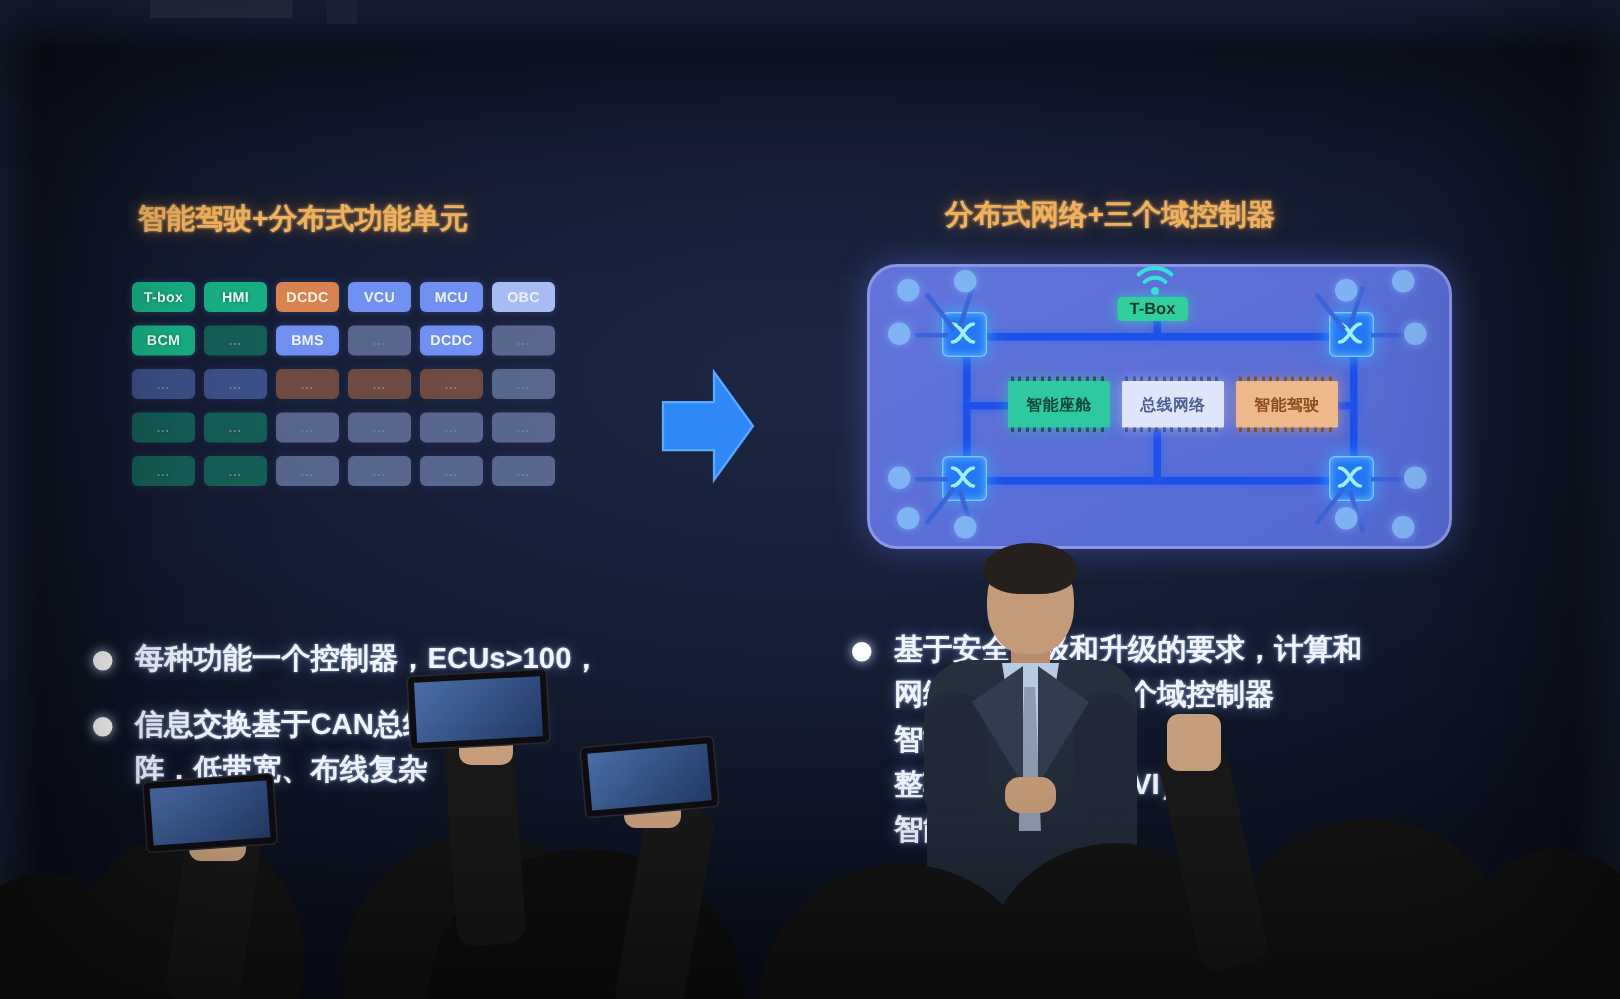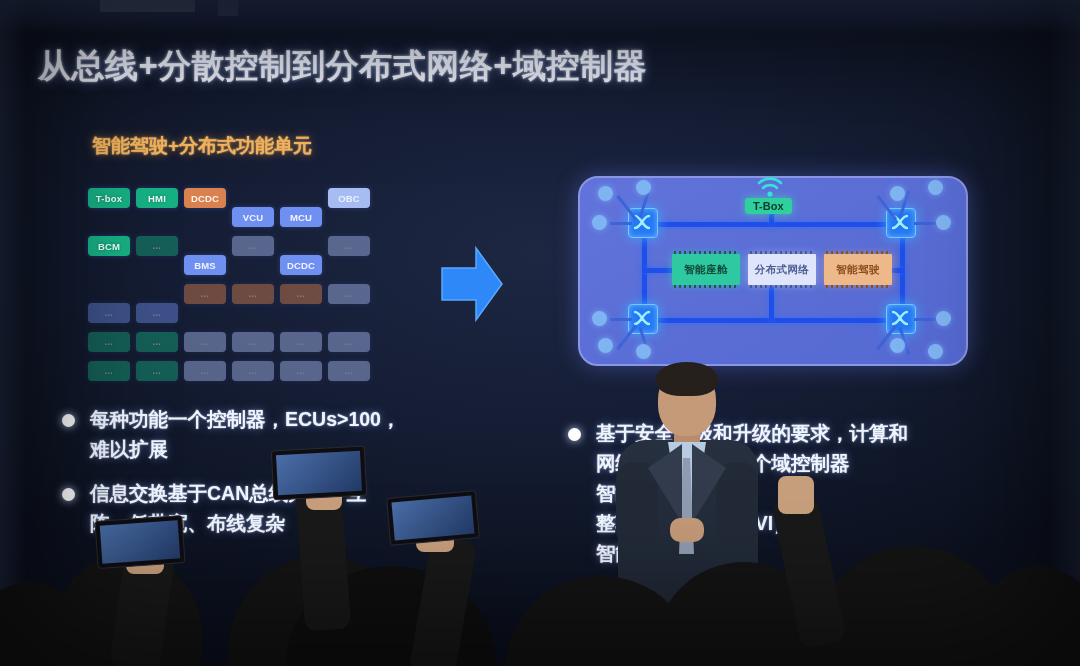--- a/index.html
+++ b/index.html
@@ -33,21 +33,21 @@
   .sub-right{left:630px;top:130px;}
 
   
   .grid{position:absolute;left:88px;top:188px;width:282px;}
   .grid-row{display:flex;gap:6px;margin-bottom:9px;}
   .cell{width:42px;height:20px;border-radius:4px;display:flex;align-items:center;
     justify-content:center;font-size:9.5px;font-weight:bold;color:#ffffff;
     letter-spacing:.2px;box-shadow:0 0 5px rgba(80,120,220,.35);}
   .c-green{background:#17b085;color:#eafff7;text-shadow:0 0 3px rgba(0,0,0,.35);}
   .c-orange{background:#d9814f;color:#fff2e6;}
-  .c-blue{background:#6f90f0;color:#eef3ff;margin-top:19px;}
+  .c-blue{background:#6f90f0;color:#eef3ff;}
   .c-lblue{background:#a8bcf4;color:#e9f0ff;}
   .dots{opacity:.45;font-size:9px;letter-spacing:1px;}
 
   
   .arrow{position:absolute;left:436px;top:238px;width:70px;height:92px;}
 
   
   .panel{position:absolute;left:578px;top:176px;width:386px;height:186px;
     background:linear-gradient(150deg,#6274db 0%,#5a6ed6 50%,#5569d2 100%);
     border-radius:20px;border:2px solid #8a97e6;
@@ -80,21 +80,21 @@
   .chip-white{background:#dfe6fb;color:#4a5a8f;box-shadow:0 0 9px rgba(220,230,255,.5);}
   .chip-orange{background:#edb98a;color:#8a4f22;box-shadow:0 0 9px rgba(240,180,120,.5);}
   .chip-green span,.chip-white span,.chip-orange span{position:relative;}
   .chip-green span{color:#12483a;}
   .chip-white span{color:#4f5f93;}
   .chip-orange span{color:#8c4d1e;}
 
   
   .bullets{position:absolute;font-size:19.5px;line-height:30px;color:#f0f4ff;font-weight:bold;
     text-shadow:0 0 9px rgba(140,175,255,.5),0 0 2px rgba(255,255,255,.6);}
-  .bl-left{left:62px;top:404px;width:400px;}
+  .bl-left{left:62px;top:424px;width:400px;}
   .bl-right{left:568px;top:418px;width:430px;}
   .bullet{position:relative;padding-left:28px;margin-bottom:14px;}
   .bullet::before{content:"";position:absolute;left:0;top:10px;width:13px;height:13px;
     border-radius:50%;background:#ffffff;box-shadow:0 0 8px rgba(200,220,255,.9);}
 
   .pageno{position:absolute;left:8px;top:592px;font-size:14px;color:#c8d4ef;opacity:.8;}
 
   
   .logo{position:absolute;left:862px;top:606px;width:52px;height:44px;}
   .logo-text{position:absolute;left:920px;top:616px;font-size:27px;font-weight:bold;
@@ -140,23 +140,23 @@
 <div class="stage">
 
   <div class="screen">
     <div class="screen-top-glow"></div>
     <div class="screen-edge-l"></div>
     <div class="screen-edge-r"></div>
     <div class="bar-top"></div>
     <div class="bar-top2"></div>
   </div>
 
-  <div class="title">从总线+分散控制到分布式网络+域控制器</div>
 
   <div class="sub sub-left">智能驾驶+分布式功能单元</div>
+  <div class="sub sub-right">分布式网络+三个域控制器</div>
 
   <div class="grid" id="ecu-grid">
       <div class="grid-row">
         <div class="cell c-green">T-box</div>
         <div class="cell c-green">HMI</div>
         <div class="cell c-orange">DCDC</div>
         <div class="cell c-blue">VCU</div>
         <div class="cell c-blue">MCU</div>
         <div class="cell c-lblue">OBC</div>
       </div>
@@ -265,31 +265,30 @@
     <div class="node" style="left:348px;top:2px;"></div>
     <div class="node" style="left:356px;top:37px;"></div>
     <div class="node" style="left:310px;top:160px;"></div>
     <div class="node" style="left:348px;top:166px;"></div>
     <div class="node" style="left:356px;top:133px;"></div>
 
     <div class="chip chip-green" style="left:92px;top:76px;width:68px;">
       <span>智能座舱</span>
     </div>
     <div class="chip chip-white" style="left:168px;top:76px;width:68px;">
-      <span>分布式网络</span>
+      <span>总线网络</span>
     </div>
     <div class="chip chip-orange" style="left:244px;top:76px;width:68px;">
       <span>智能驾驶</span>
     </div>
   </div>
 
   <div class="bullets bl-left">
     <div class="bullet">
       <div>每种功能一个控制器，ECUs&gt;100，</div>
-      <div>难以扩展</div>
     </div>
     <div class="bullet">
       <div>信息交换基于CAN总线为主，互</div>
       <div>阵，低带宽、布线复杂</div>
     </div>
   </div>
 
   <div class="bullets bl-right">
     <div class="bullet">
       <div>基于安全等级和升级的要求，计算和</div>

